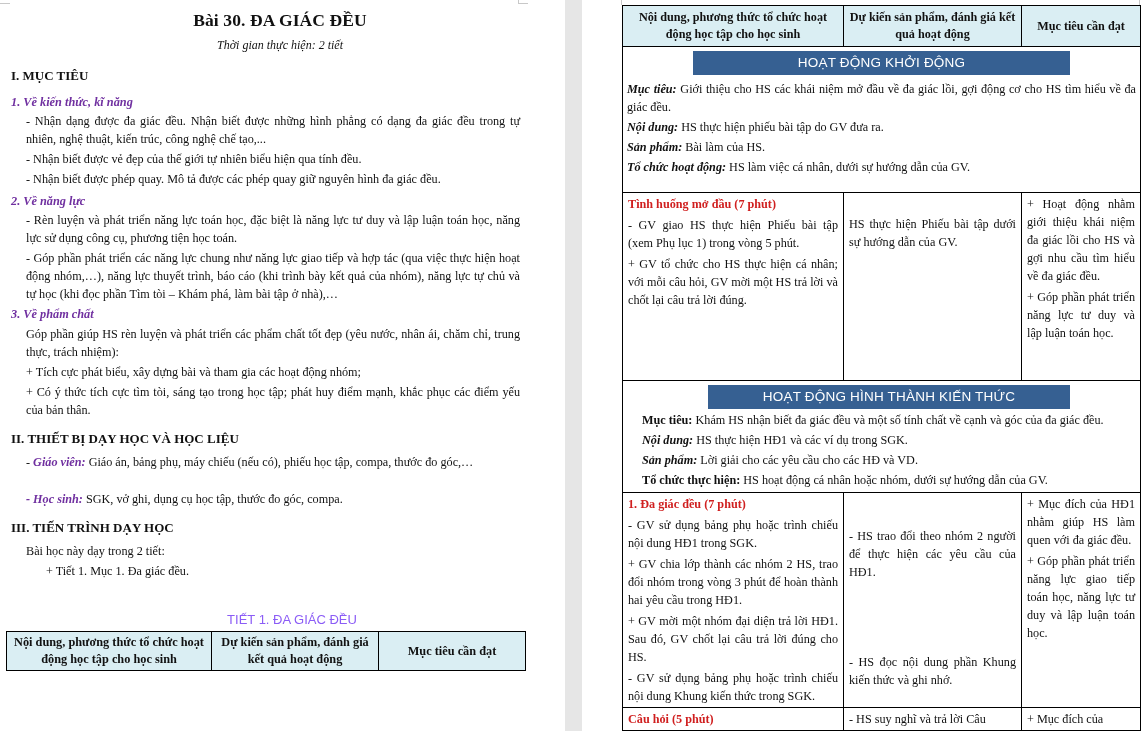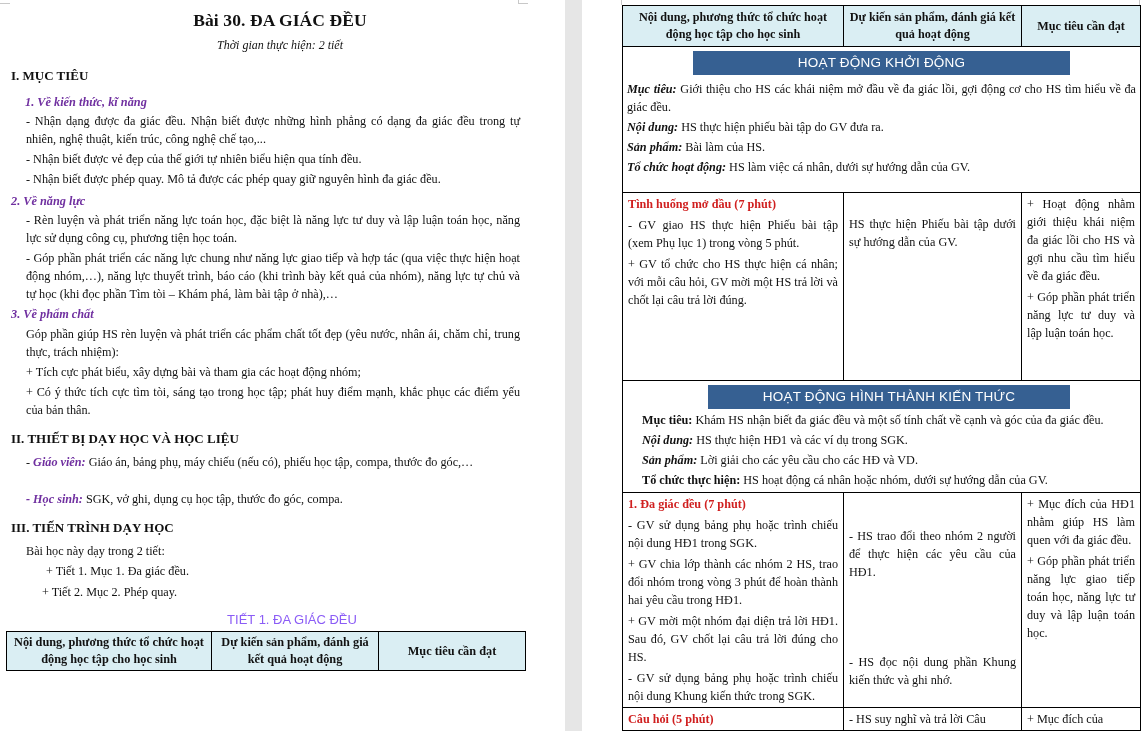--- a/index.html
+++ b/index.html
@@ -75,42 +75,41 @@
 
 <div class="page-left">
   <div class="corner-mark" style="left:0;top:0;width:10px;height:4px;border-bottom-width:1px;"></div>
   <div class="corner-mark" style="left:518px;top:0;width:10px;height:4px;border-bottom-width:1px;border-left-width:1px;"></div>
 
   <div class="doc-title">Bài 30. ĐA GIÁC ĐỀU</div>
   <div class="doc-subtitle">Thời gian thực hiện: 2 tiết</div>
 
   <div class="sec-head" style="top:68px;">I. MỤC TIÊU</div>
 
-  <div class="sub-head" style="top:95px;margin-left:14px;">1. Về kiến thức, kĩ năng</div>
+  <div class="sub-head" style="top:95px;">1. Về kiến thức, kĩ năng</div>
   <div class="para" style="top:112px;">- Nhận dạng được đa giác đều. Nhận biết được những hình phẳng có dạng đa giác đều trong tự nhiên, nghệ thuật, kiến trúc, công nghệ chế tạo,...</div>
   <div class="para" style="top:150px;">- Nhận biết được vẻ đẹp của thế giới tự nhiên biểu hiện qua tính đều.</div>
   <div class="para" style="top:170px;">- Nhận biết được phép quay. Mô tả được các phép quay giữ nguyên hình đa giác đều.</div>
 
   <div class="sub-head" style="top:194px;">2. Về năng lực</div>
   <div class="para" style="top:211px;">- Rèn luyện và phát triển năng lực toán học, đặc biệt là năng lực tư duy và lập luận toán học, năng lực sử dụng công cụ, phương tiện học toán.</div>
   <div class="para" style="top:249px;">- Góp phần phát triển các năng lực chung như năng lực giao tiếp và hợp tác (qua việc thực hiện hoạt động nhóm,…), năng lực thuyết trình, báo cáo (khi trình bày kết quả của nhóm), năng lực tự chủ và tự học (khi đọc phần Tìm tòi – Khám phá, làm bài tập ở nhà),…</div>
 
   <div class="sub-head" style="top:307px;">3. Về phẩm chất</div>
   <div class="para" style="top:325px;">Góp phần giúp HS rèn luyện và phát triển các phẩm chất tốt đẹp (yêu nước, nhân ái, chăm chỉ, trung thực, trách nhiệm):</div>
   <div class="para" style="top:363px;">+ Tích cực phát biểu, xây dựng bài và tham gia các hoạt động nhóm;</div>
   <div class="para" style="top:383px;">+ Có ý thức tích cực tìm tòi, sáng tạo trong học tập; phát huy điểm mạnh, khắc phục các điểm yếu của bản thân.</div>
 
   <div class="sec-head" style="top:431px;">II. THIẾT BỊ DẠY HỌC VÀ HỌC LIỆU</div>
   <div class="para" style="top:453px;">- <span class="purple-bi">Giáo viên:</span> <span>Giáo án, bảng phụ, máy chiếu (nếu có), phiếu học tập, compa, thước đo góc,…</span></div>
   <div class="para" style="top:490px;"><span class="purple-bi">- </span><span class="purple-bi">Học sinh:</span> <span>SGK, vở ghi, dụng cụ học tập, thước đo góc, compa.</span></div>
 
   <div class="sec-head" style="top:520px;text-align:right;">III. TIẾN TRÌNH DẠY HỌC</div>
   <div class="para" style="top:542px;">Bài học này dạy trong 2 tiết:</div>
   <div class="para" style="top:562px;left:46px;width:400px;">+ Tiết 1. Mục 1. Đa giác đều.</div>
-  <div class="para" style="top:583px;left:42px;width:400px;">+ Tiết 2. Mục 2. Phép quay.</div>
 
   <div class="tiet-title">TIẾT 1. ĐA GIÁC ĐỀU</div>
 
   <table class="hdr-table" style="left:6px;top:631px;width:519px;">
     <colgroup>
         <col style="width:205px">
         <col style="width:167px">
         <col style="width:147px">
       </colgroup>
     <tbody>

